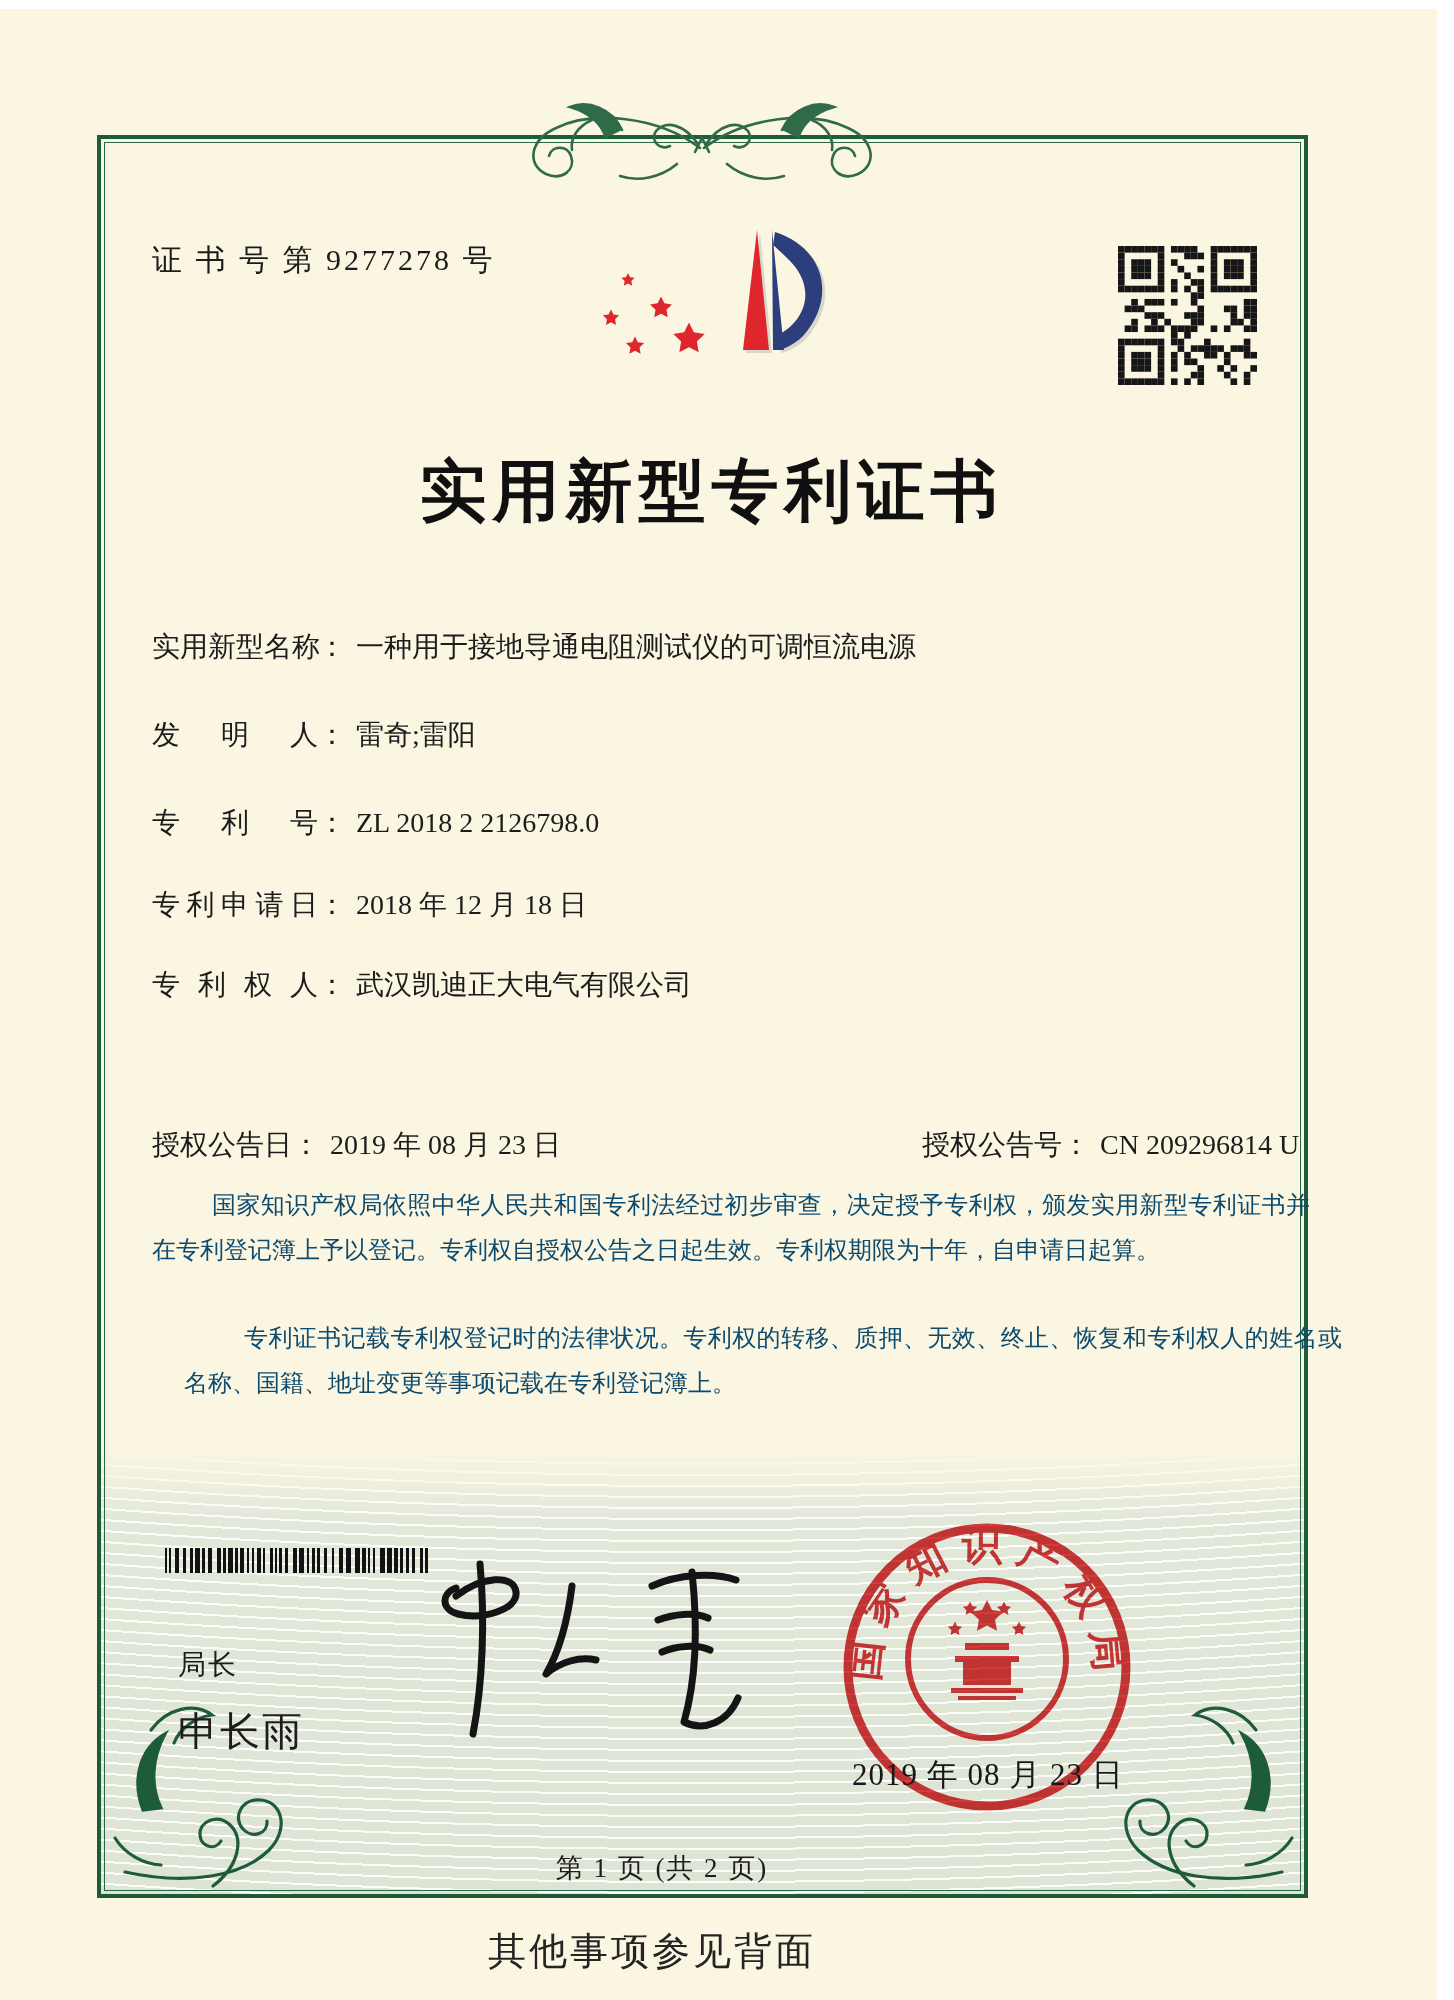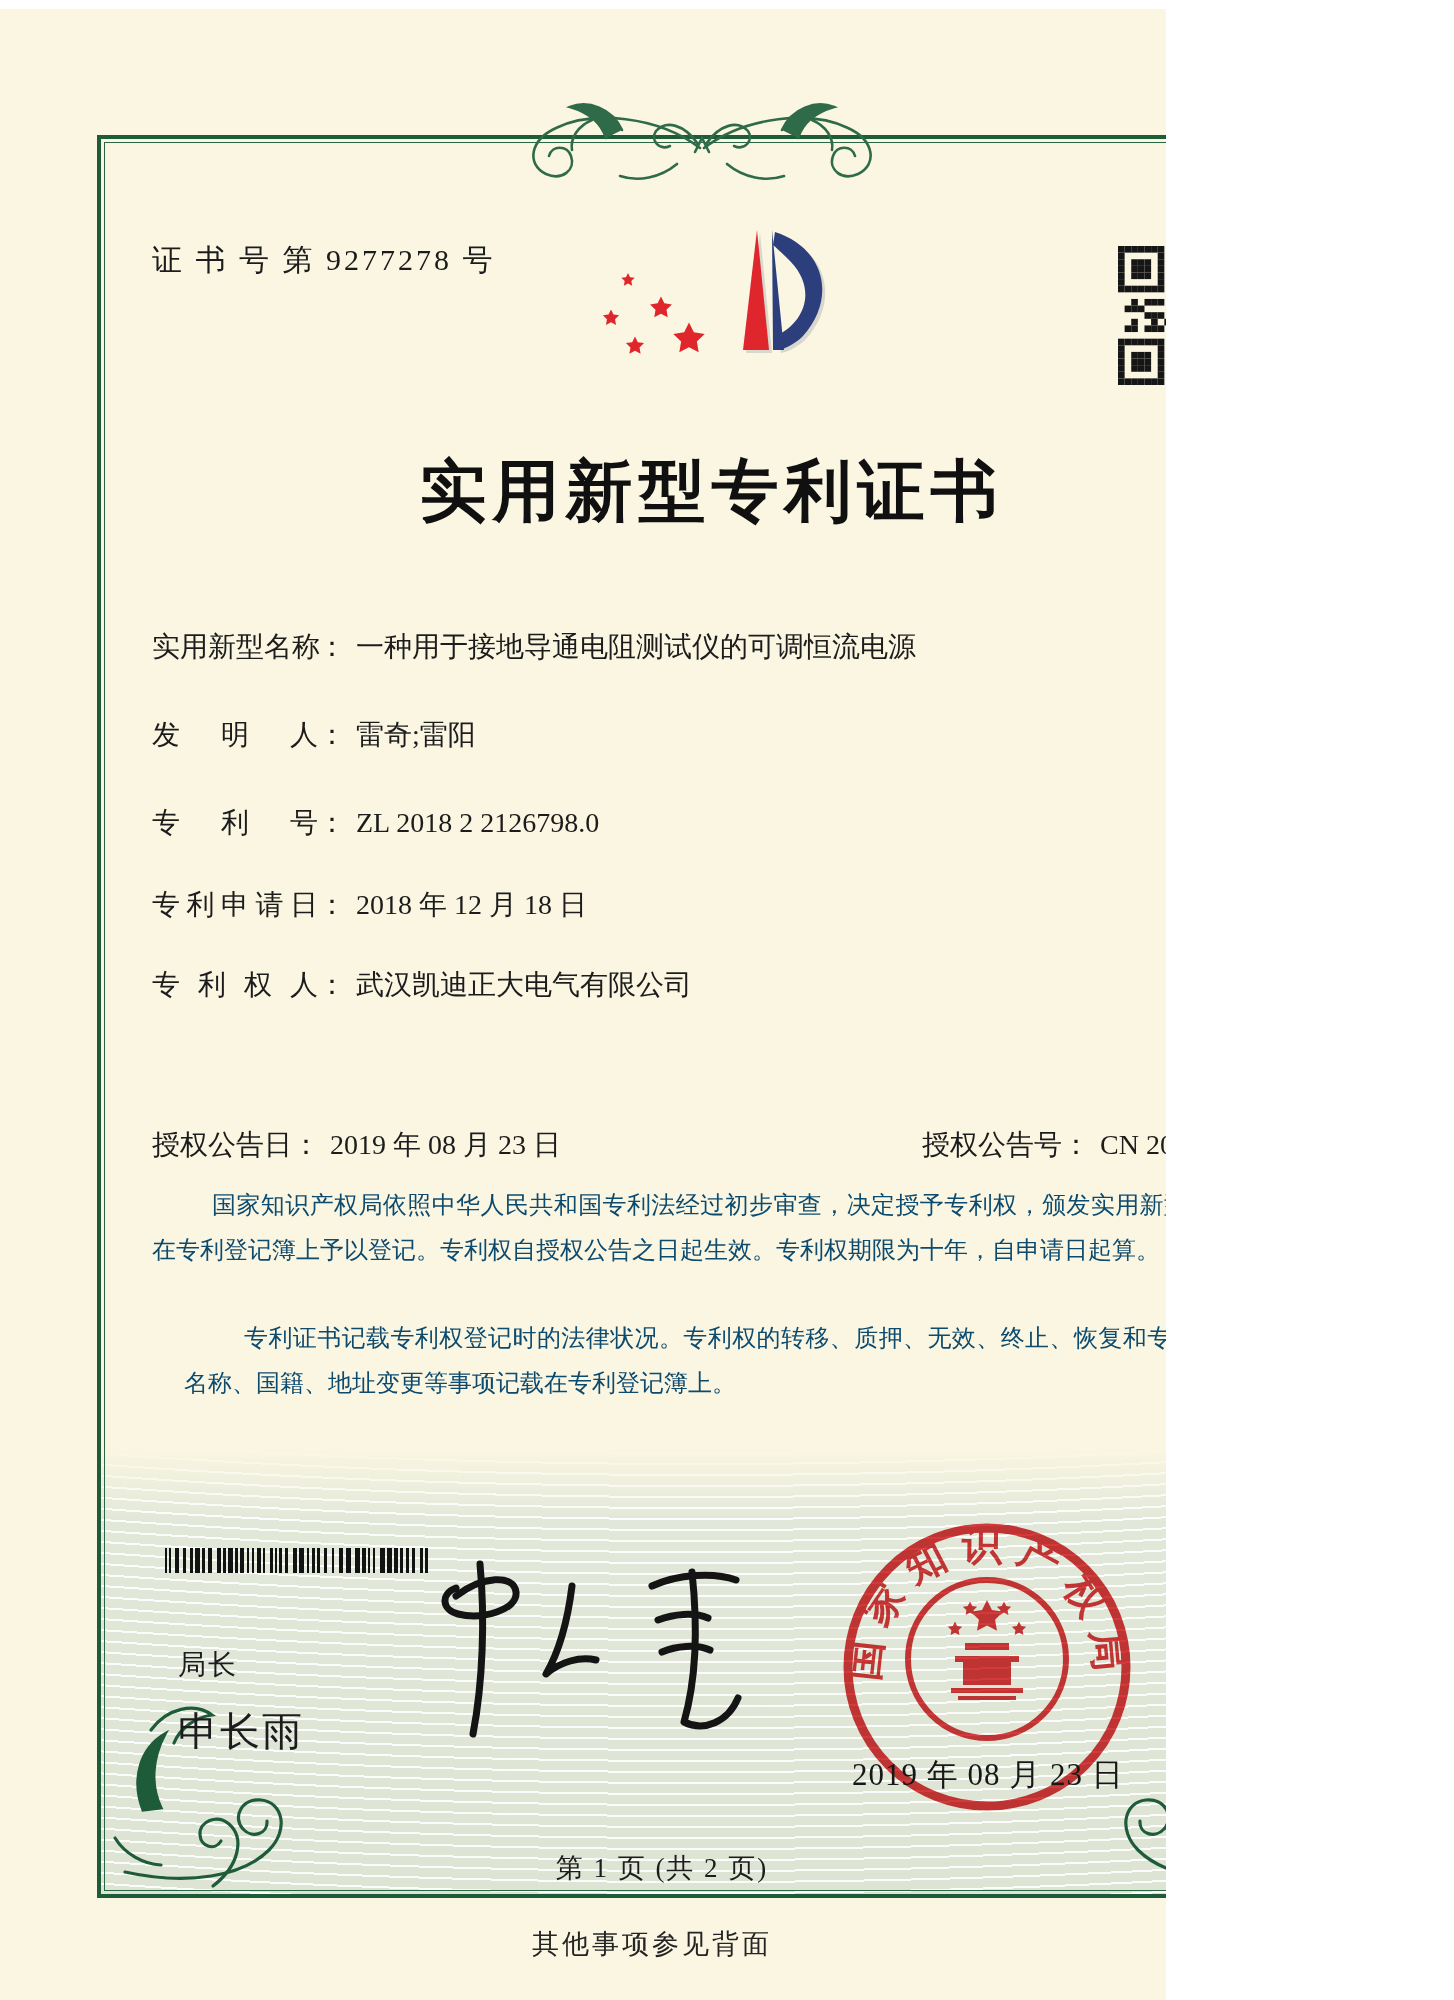--- a/index.html
+++ b/index.html
@@ -1,16 +1,16 @@
 <!DOCTYPE html>
 <html><head>
 <meta charset="utf-8">
 <style>
   html,body{margin:0;padding:0;background:#ffffff;}
-  #page{position:relative;width:1166px;height:2000px;background:#ffffff;overflow:hidden;
+  #page{position:relative;width:1454px;height:2000px;background:#ffffff;overflow:hidden;
         font-family:"Liberation Serif","DejaVu Serif",serif;color:#1c1c1c;}
   #paper{position:absolute;left:0;top:9px;width:1437px;height:1991px;background:#faf6e2;}
   
   #band{position:absolute;left:101px;top:1448px;width:1206px;height:450px;
         background:
           repeating-radial-gradient(circle at 600px -8400px, rgba(255,255,255,.9) 0 2px, rgba(255,255,255,0) 2px 11px),
           linear-gradient(#e3e9da,#dde4d4);}
   #band::before{content:"";position:absolute;left:0;top:0;width:100%;height:70px;
         background:linear-gradient(#faf6e2, rgba(250,246,226,0));}
   
@@ -28,21 +28,21 @@
   .para{position:absolute;left:152px;width:1158px;font-size:24px;line-height:45px;text-indent:60px;
         text-align:justify;z-index:5;color:#0c4a6e;}
   #grant-no-pair{position:absolute;left:770px;top:0;}
   #barcode{position:absolute;left:165px;top:1548px;z-index:5;}
   #director-title{left:178px;top:1646px;font-size:28px;letter-spacing:2px;}
   #director-name{left:178px;top:1704px;font-size:40px;letter-spacing:2px;}
   #signature{position:absolute;left:360px;top:1552px;z-index:6;}
   #seal{position:absolute;left:837px;top:1517px;z-index:6;opacity:.92;mix-blend-mode:multiply;}
   #seal-date{left:852px;top:1754px;font-size:31px;letter-spacing:1px;z-index:7;color:#171717;}
   #page-num{left:97px;top:1850px;width:1130px;text-align:center;font-size:27px;letter-spacing:2px;z-index:5;}
-  #back-note{left:97px;top:1926px;width:1110px;text-align:center;font-size:27px;letter-spacing:3px;z-index:5;color:#242424;}
+  #back-note{left:97px;top:1926px;width:1110px;text-align:center;font-size:38px;letter-spacing:3px;z-index:5;color:#242424;}
 </style>
 </head>
 <body>
 
 <div id="page">
   <div id="paper"></div>
   <div id="band"></div>
   <div id="frame"></div>
 
   <svg class="orn" style="left:472px;top:86px;" width="460" height="106" viewBox="0 0 460 106">

